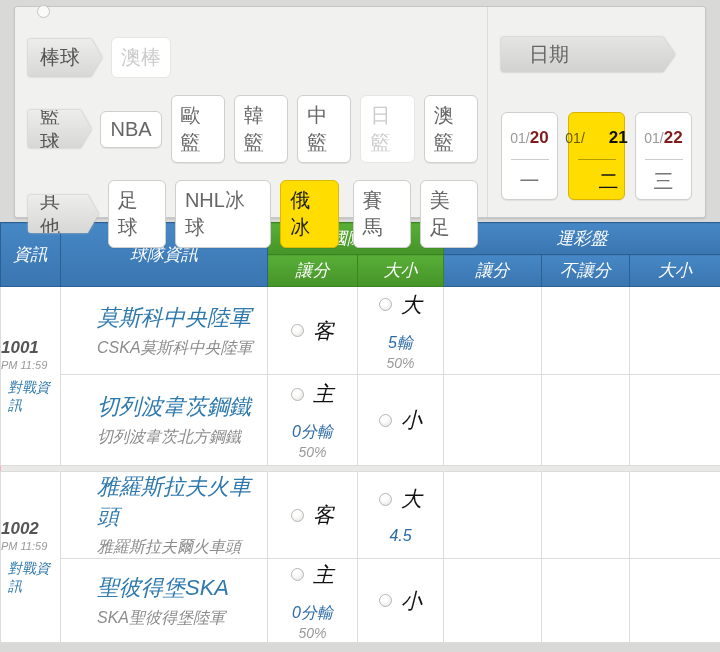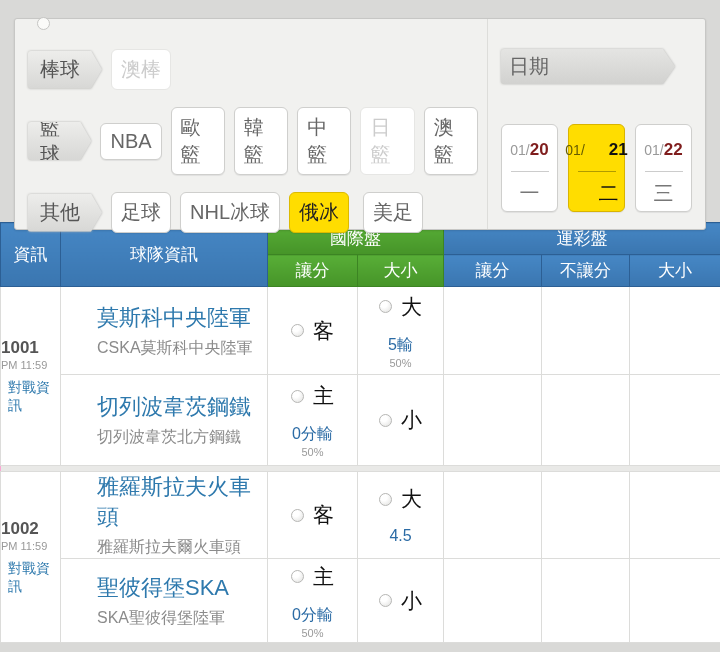--- a/index.html
+++ b/index.html
@@ -5,21 +5,21 @@
   * { margin:0; padding:0; box-sizing:border-box; }
   html,body { width:720px; height:652px; overflow:hidden; }
   body {
     background:#d9d9d7;
     font-family:"Liberation Sans","DejaVu Sans",sans-serif;
     color:#444;
   }
   
   .top-area { position:relative; width:720px; height:222px; }
   .filter-panel {
-    position:absolute; left:14px; top:18px; width:692px; height:212px;
+    position:absolute; left:14px; top:6px; width:692px; height:212px;
     background:#f1f1ef; border:1px solid #c7c7c5; border-radius:3px;
     box-shadow:0 1px 2px rgba(0,0,0,.12);
     display:flex;
   }
   .panel-handle {
     position:absolute; left:22px; top:-2px; width:13px; height:13px;
     border-radius:50%; background:#fafaf8; border:1px solid #c5c5c3;
   }
   .sports { width:473px; padding:30px 0 0 13px; border-right:1px solid #ddddda; }
   .filter-row { display:flex; align-items:center; margin-bottom:17px; }
@@ -38,21 +38,21 @@
     padding:6px 9px; font-size:20px; color:#666; cursor:pointer;
     box-shadow:0 1px 1px rgba(0,0,0,.07);
   }
   .sport-btn.disabled { color:#ccc; border-color:#e6e6e4; box-shadow:none; }
   .sport-btn.selected { background:#ffdd00; border-color:#dcba00; color:#222; }
   .wide-gap { margin-right:14px; }
   
   .date-section { flex:1; padding:30px 0 0 13px; }
   .date-tag {
     display:flex; align-items:center;
-    width:174px; height:35px; padding:0 8px;
+    width:174px; height:35px; padding:0 28px;
     font-size:20px; color:#666;
     background:linear-gradient(#e4e4e2,#d2d2d0);
     clip-path:polygon(0 0, calc(100% - 12px) 0, 100% 50%, calc(100% - 12px) 100%, 0 100%);
     border-radius:3px 0 0 3px;
   }
   .date-row { display:flex; gap:10px; margin-top:22px; }
   .date-btn {
     width:57px; height:88px; background:#fff; cursor:pointer;
     border:1px solid #cfcfcd; border-radius:6px;
     display:flex; flex-direction:column; align-items:center; padding-top:15px;
@@ -60,21 +60,21 @@
   }
   .date-btn .dnum { font-size:14px; color:#999; white-space:nowrap; }
   .date-btn .dnum b { font-size:17px; color:#7f1d1d; }
   .date-btn .dsep { width:38px; border-top:1px solid #ccc; margin:11px 0 8px; }
   .date-btn .dweek { font-size:20px; color:#777; }
   .date-btn.selected { background:#ffdd00; border-color:#d9b400; }
   .date-btn.selected .dnum { color:#665c00; }
   .date-btn.selected .dnum b, .date-btn.selected .dweek { color:#111;padding-left:24px; }
   .date-btn.selected .dsep { border-top-color:#b09b00; }
   
-  table.odds { width:720px; border-collapse:collapse; table-layout:fixed; background:#f9a8d4; }
+  table.odds { width:720px; border-collapse:collapse; table-layout:fixed; background:#f9a8d4;font-style:italic; }
   thead th { font-weight:normal; color:#fff; font-size:17px; text-align:center; }
   .th-blue  { background:linear-gradient(#4687c5,#3a76b0); border:1px solid #2c5f94; }
   .th-green { background:linear-gradient(#58ae37,#469428); border:1px solid #3c8423; }
   tr.h1 th { height:32px; }
   tr.h2 th { height:32px; }
   tbody td { border:1px solid #dcdcda; vertical-align:middle; background:#fff; }
   td.info-cell { }
   .match-id { font-size:17px; font-weight:bold; color:#555; }
   .match-time { font-size:11px; color:#999; margin:1px 0 7px; }
   .match-link { font-size:14px; color:#2e79ad; line-height:1.3; padding:0 7px; cursor:pointer; }
@@ -83,21 +83,21 @@
   .team-sub { font-size:16px; color:#8b8b8b; }
   td.bet-cell { text-align:center; }
   .bet-main { display:flex; align-items:center; justify-content:center; gap:9px; }
   .radio {
     width:13px; height:13px; border-radius:50%; flex:0 0 13px;
     border:1px solid #b7b7b5; cursor:pointer;
     background:radial-gradient(circle at 35% 30%, #ffffff 30%, #e0e0de 100%);
   }
   .bet-label { font-size:21px; color:#111; }
   .bet-value { font-size:16px; color:#2b6ba5; margin-top:14px; }
-  .bet-pct { font-size:11px; color:#9a9a9a; margin-top:1px; }
+  .bet-pct { font-size:14px; color:#9a9a9a; margin-top:1px; }
   tr.match-sep td { height:6px; background:#e9e9e7; border-left:none; border-right:none; padding:0; }
 </style>
 </head>
 <body>
 
 <div class="top-area">
   <div class="filter-panel">
     <div class="panel-handle"></div>
 
     <div class="sports">
@@ -121,20 +121,21 @@
         <span class="sport-btn">澳籃</span>
       </div>
 
       <div class="filter-row">
         <span class="tag-wrap">
             <span class="cat-tag">其他</span>
           </span>
         <span class="sport-btn">足球</span>
         <span class="sport-btn">NHL冰球</span>
         <span class="sport-btn selected wide-gap">俄冰</span>
+        <span class="sport-btn">賽馬</span>
         <span class="sport-btn">美足</span>
       </div>
     </div>
 
     <div class="date-section">
       <span class="tag-wrap"><span class="date-tag">日期</span></span>
       <div class="date-row">
         <div class="date-btn">
           <span class="dnum"><span>01/</span><b>20</b></span>
           <span class="dsep"></span>

